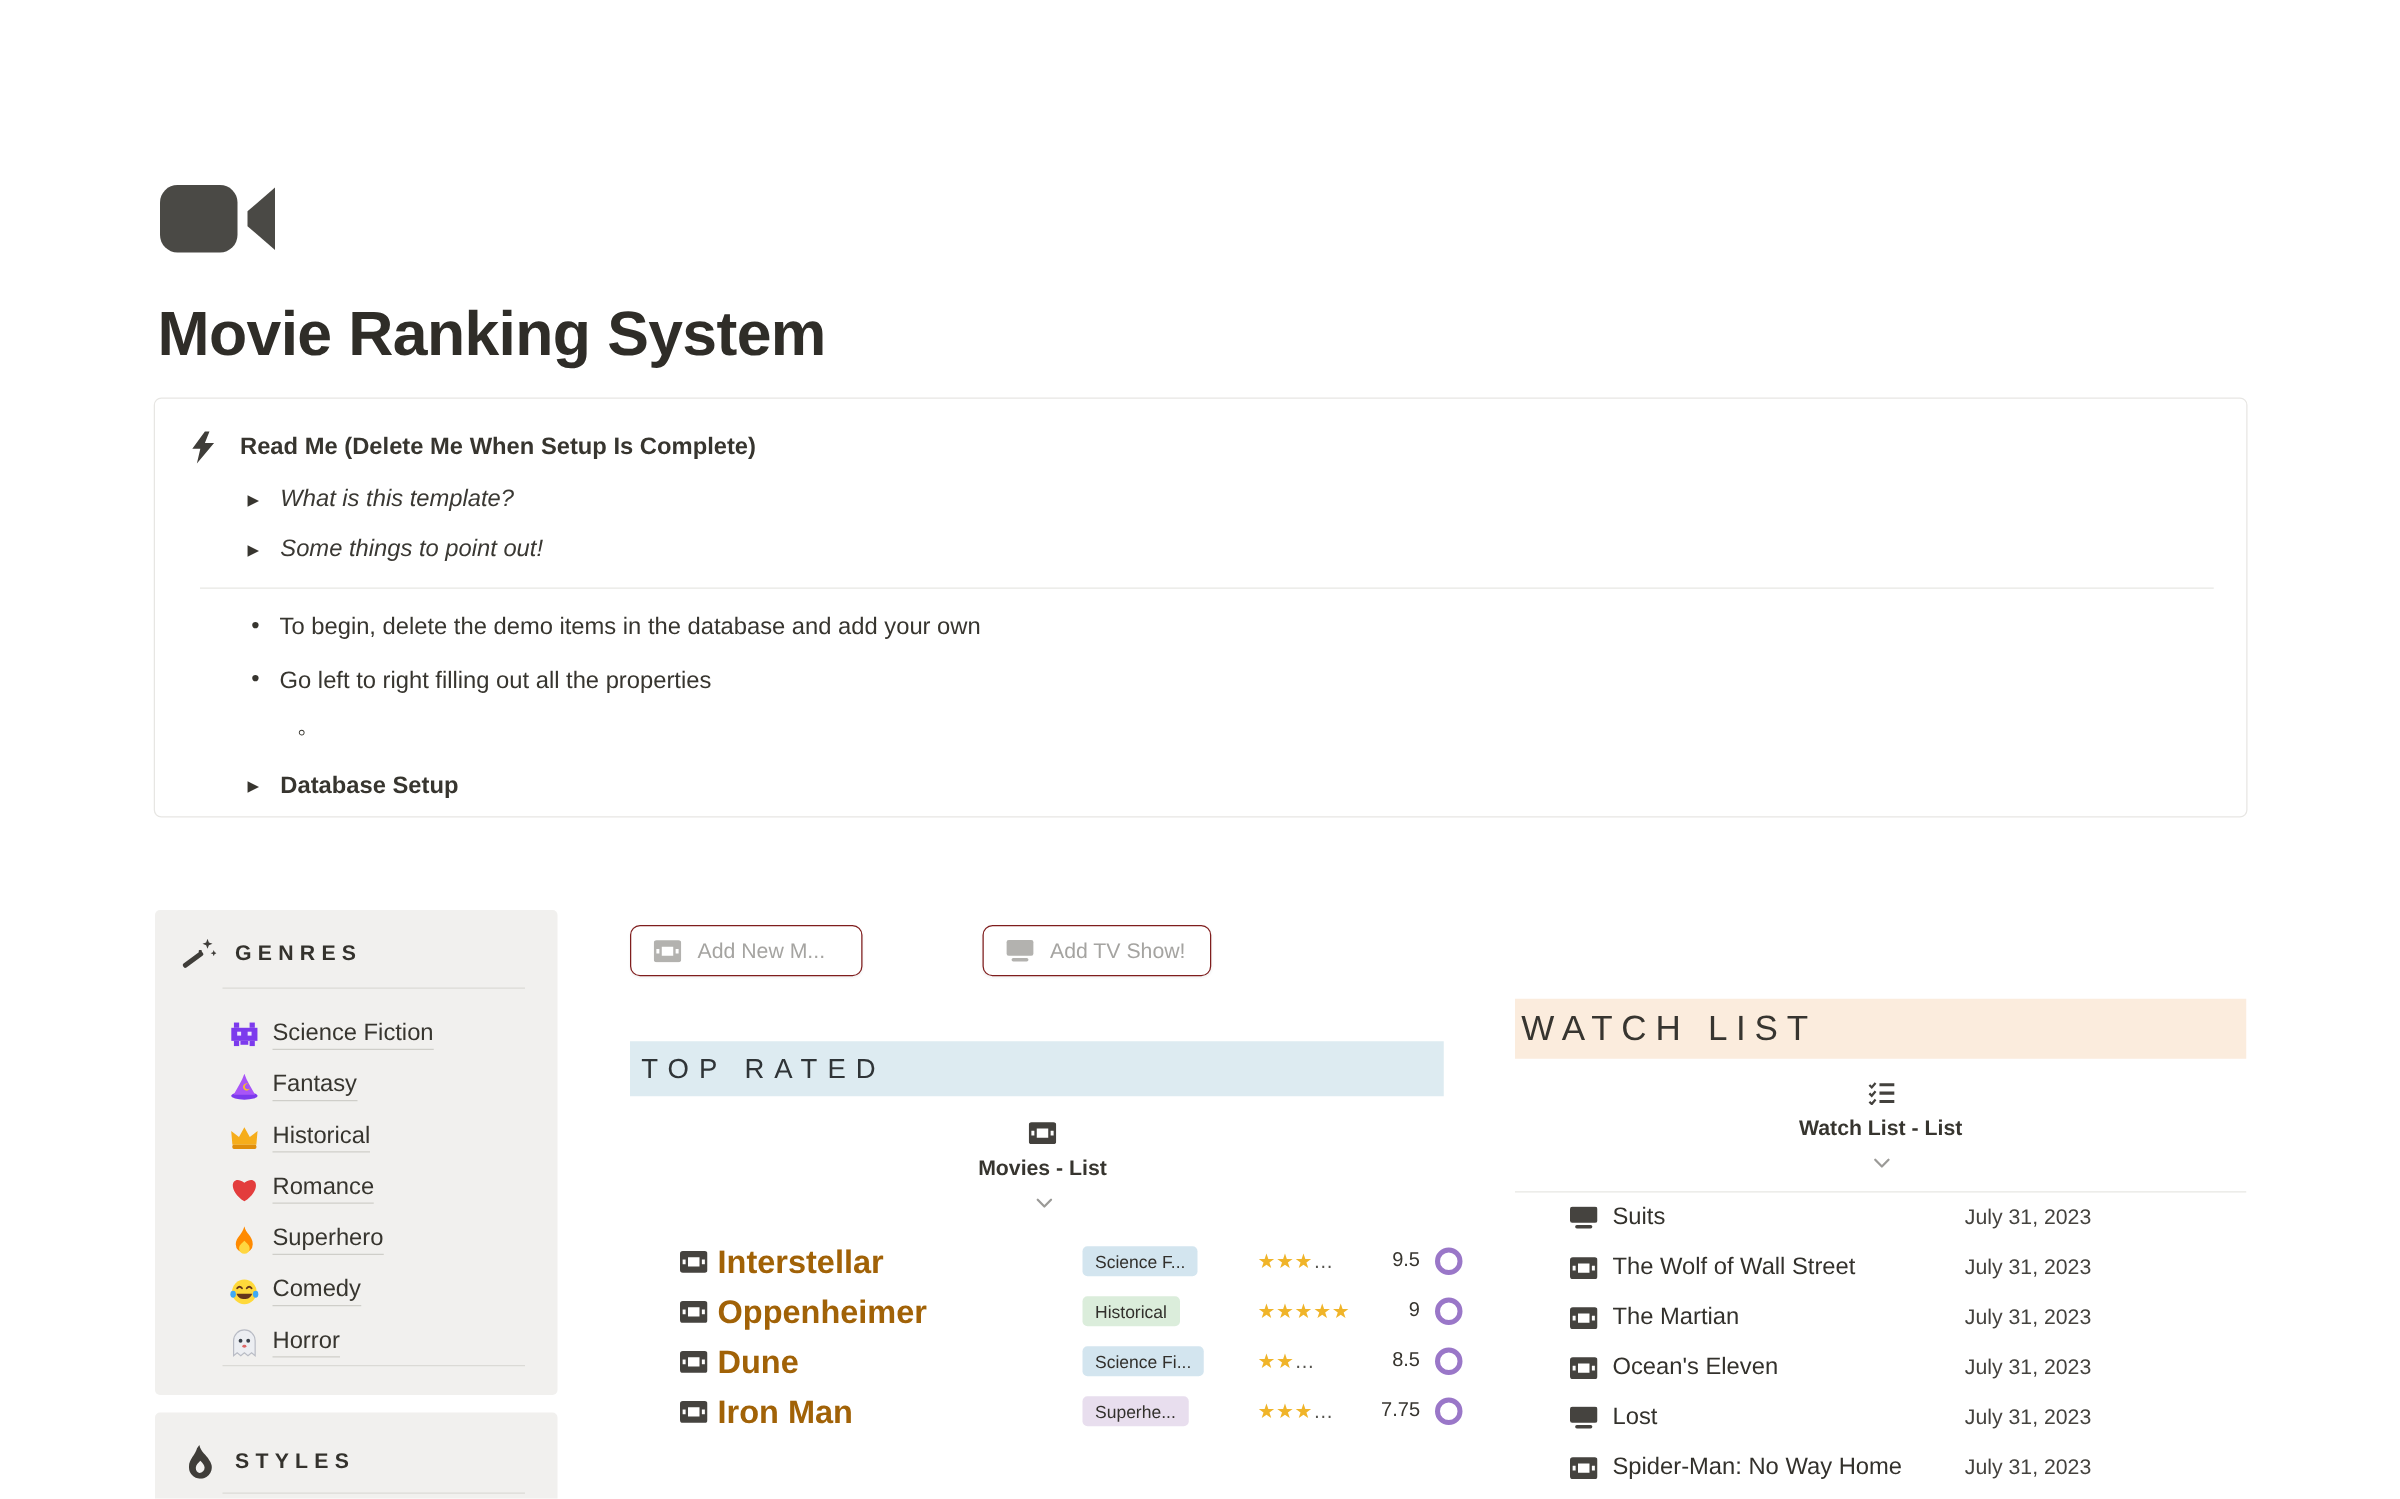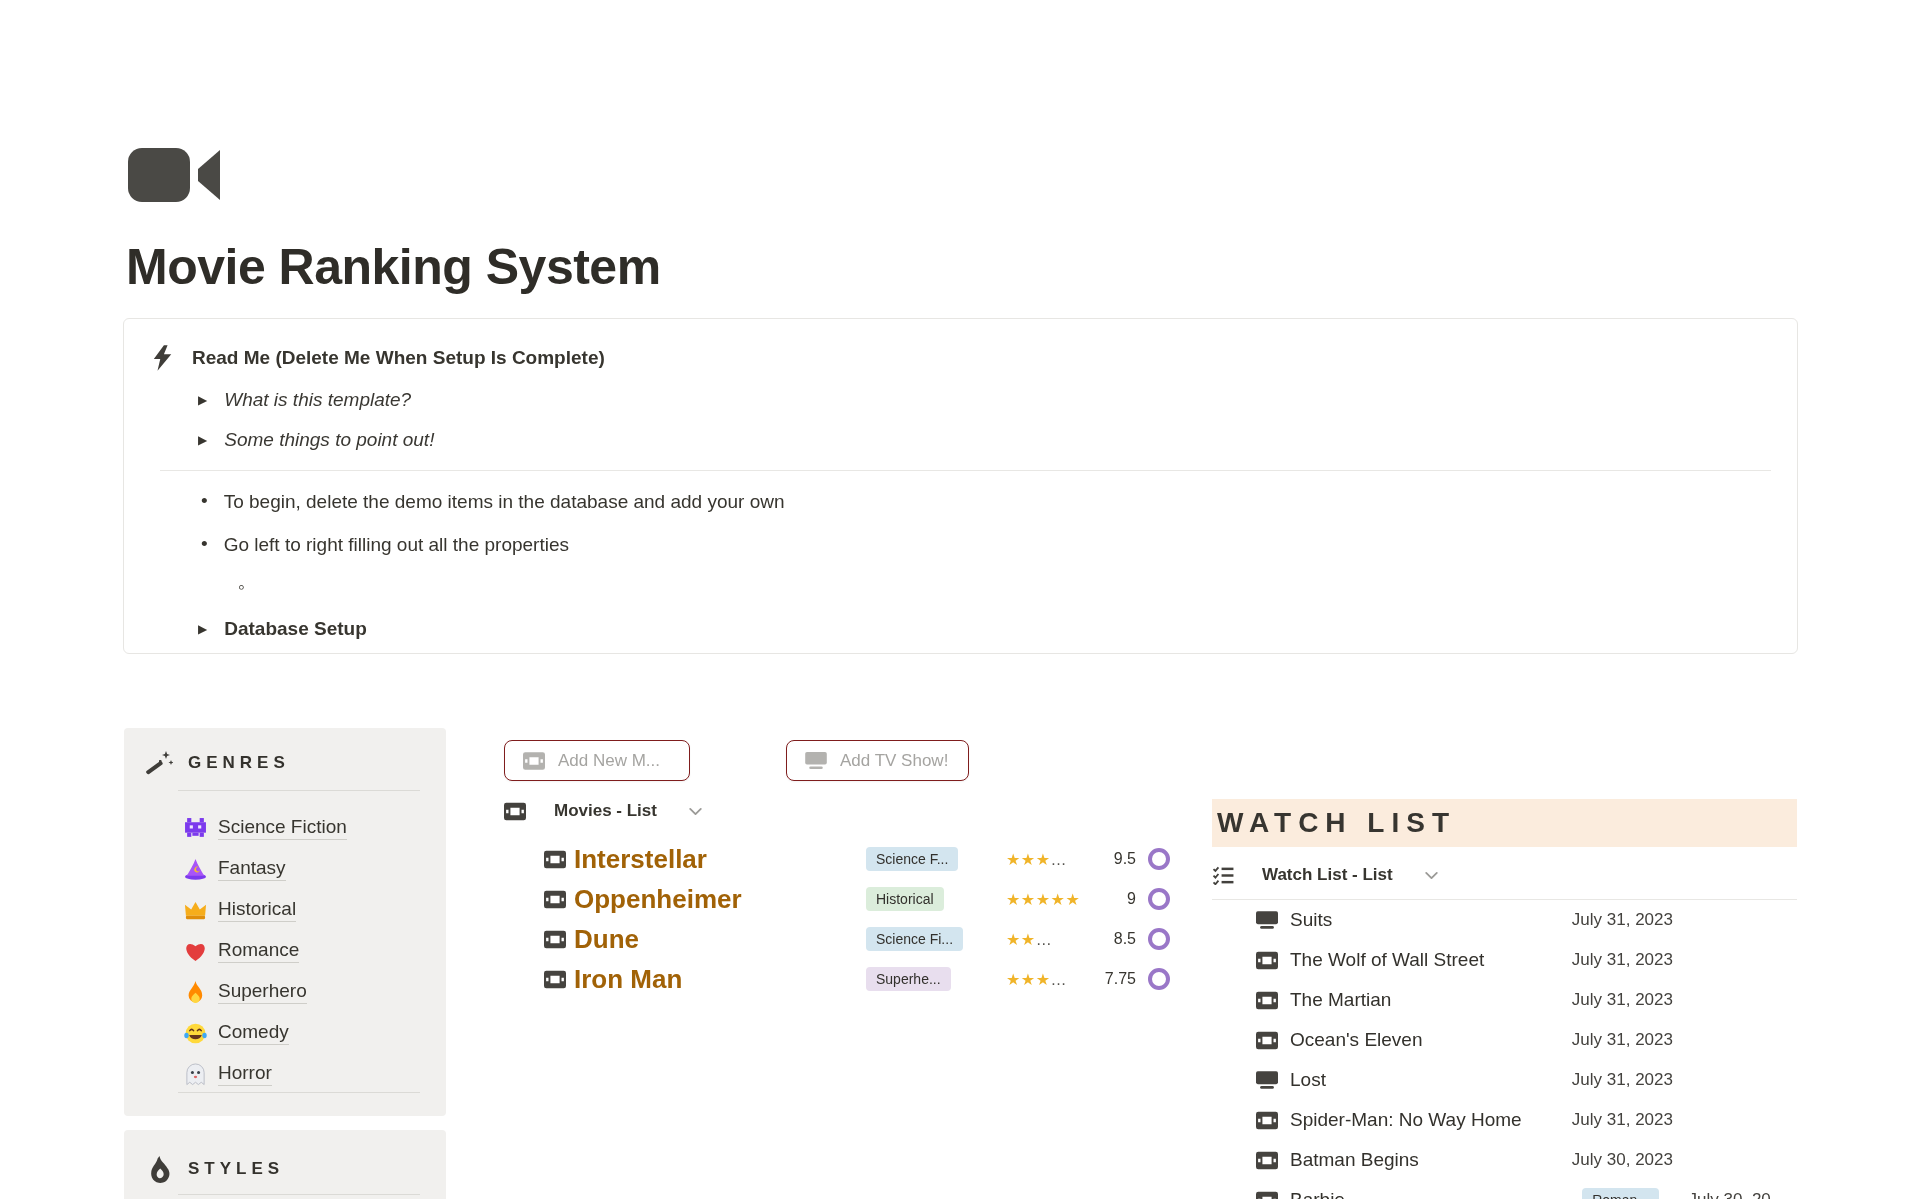--- a/index.html
+++ b/index.html
@@ -44,23 +44,23 @@
 
   
   .mid{position:absolute;left:504px;top:740px;width:660px;}
   .btn-row{display:flex;gap:96px;}
   .nbtn{display:flex;align-items:center;gap:13px;height:41px;width:186px;box-sizing:border-box;
         padding:0 18px;border:1px solid #7f1d1d;border-radius:8px;background:#fff;cursor:pointer;
         color:#a5a4a1;font-size:17px;font-family:"Liberation Sans",sans-serif;
         box-shadow:0 1px 2px rgba(15,15,15,.05);white-space:nowrap;}
   .nbtn .bicon{width:22px;height:18px;color:#b3b2af;flex:none;}
   .banner{margin-top:52px;height:44px;width:651px;box-sizing:border-box;display:flex;align-items:center;
-          padding-left:9px;font-weight:700;color:#2f3437;}
+          padding-left:9px;font-weight:400;color:#2f3437;}
   .banner.blue{background:#ddebf1;font-size:22px;letter-spacing:8px;}
-  .list-head{margin-top:20px;display:flex;align-items:center;gap:28px;cursor:pointer;}
+  .list-head{margin-top:20px;display:flex;align-items:center;gap:9px;cursor:pointer;flex-direction:column;}
   .list-head .licon{width:22px;height:19px;color:#43413d;}
   .list-head .ltitle{font-size:17px;font-weight:700;}
   .chev{width:17px;height:17px;color:#9b9a97;margin-left:2px;}
   #movie-rows{margin-top:18px;}
   .m-row{display:grid;grid-template-columns:30px 292px 140px 95px 35px 34px;align-items:center;
          height:40px;padding-left:40px;cursor:pointer;}
   .row-icon{width:22px;height:19px;color:#45433f;}
   .m-title{font-size:26px;font-weight:700;color:#a16207;}
   .tag{justify-self:start;font-size:14px;padding:4px 10px;border-radius:4px;color:#32302c;white-space:nowrap;}
   .tag-blue{background:#d3e5ef;}
@@ -259,20 +259,23 @@
       <button class="nbtn" style="width:183px;">
         <span class="bicon">
             <svg viewBox="0 0 24 20" width="100%" height="100%" fill="currentColor">
               <rect x="0" y="0" width="24" height="14" rx="2"></rect>
               <rect x="4.5" y="16" width="15" height="3" rx="1.5"></rect>
             </svg>
           </span>
         <span>Add TV Show!</span>
       </button>
     </div>
+    <div class="banner blue">
+      <span>TOP RATED</span>
+    </div>
     <div class="list-head">
       <span class="licon">
           <svg viewBox="0 0 24 19" width="100%" height="100%">
             <path fill="currentColor" fill-rule="evenodd" d="M2.5 0 h19 A2.5 2.5 0 0 1 24 2.5 v14 A2.5 2.5 0 0 1 21.5 19 h-19 A2.5 2.5 0 0 1 0 16.5 v-14 A2.5 2.5 0 0 1 2.5 0 Z M7 5.5 h10 v8 H7 Z M2.3 7.5 h2.6 v4 H2.3 Z M19.1 7.5 h2.6 v4 h-2.6 Z"></path>
           </svg>
         </span>
       <span class="ltitle">Movies - List</span>
       <span class="chev">
           <svg viewBox="0 0 16 16" width="100%" height="100%">
             <path d="M3 5.5 l5 5 5 -5" fill="none" stroke="currentColor" stroke-width="1.7" stroke-linecap="round" stroke-linejoin="round"></path>

